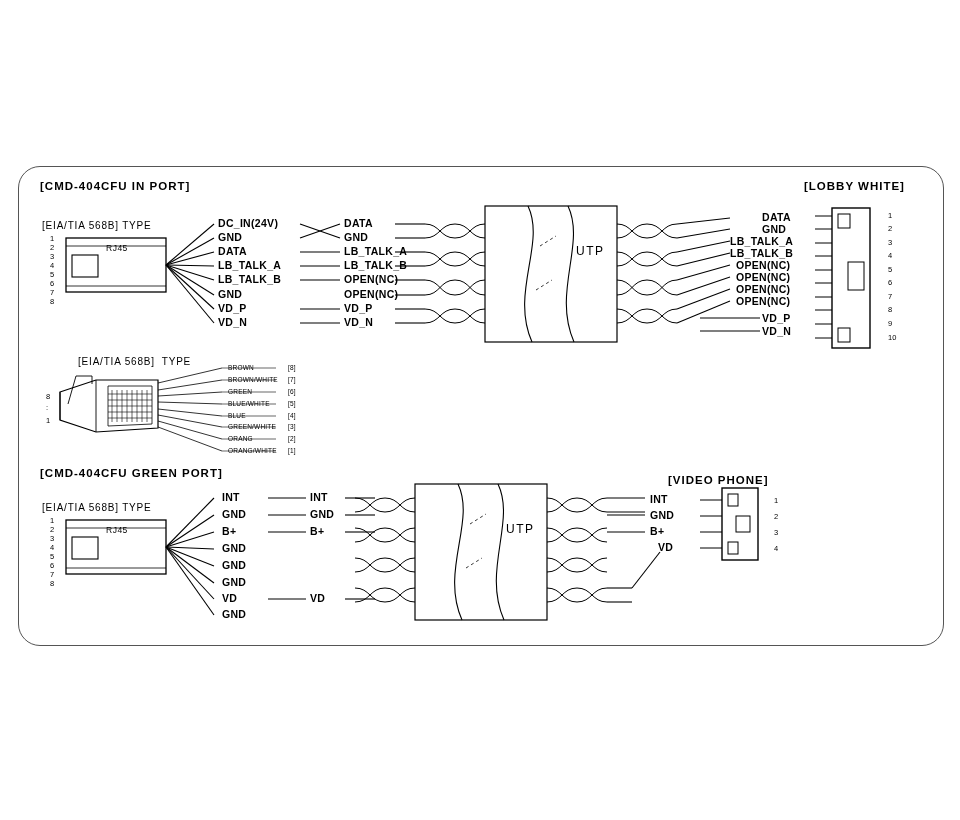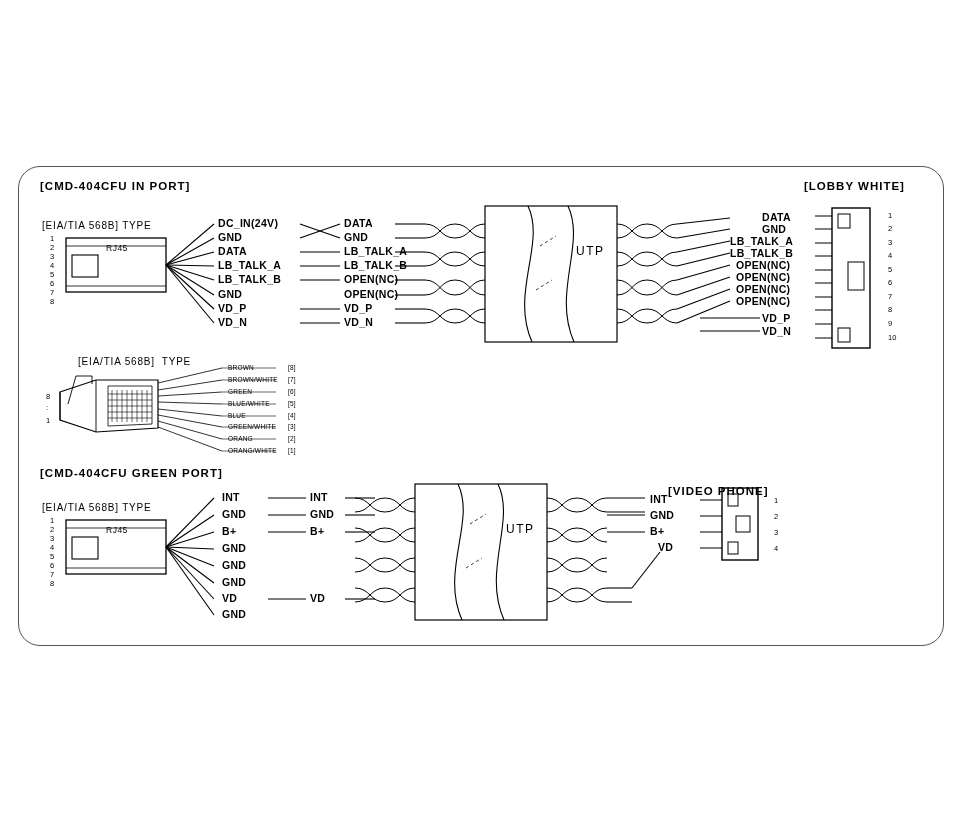--- a/index.html
+++ b/index.html
@@ -237,21 +237,21 @@
         <line x1="700" y1="516" x2="722" y2="516"></line>
         <line x1="700" y1="532" x2="722" y2="532"></line>
         <line x1="700" y1="548" x2="722" y2="548"></line>
       </g>
     </g>
   </svg>
 
   <div class="lbl hdr" style="left:40px;top:180px;">[CMD-404CFU IN PORT]</div>
   <div class="lbl hdr" style="left:804px;top:180px;">[LOBBY WHITE]</div>
   <div class="lbl hdr" style="left:40px;top:467px;">[CMD-404CFU GREEN PORT]</div>
-  <div class="lbl hdr" style="left:668px;top:485px;">[VIDEO PHONE]</div>
+  <div class="lbl hdr" style="left:668px;top:474px;">[VIDEO PHONE]</div>
 
   <div class="lbl type" style="left:42px;top:220px;">[EIA/TIA 568B] TYPE</div>
   <div class="lbl type" style="left:78px;top:356px;">[EIA/TIA 568B]  TYPE</div>
   <div class="lbl type" style="left:42px;top:502px;">[EIA/TIA 568B] TYPE</div>
 
   <div class="lbl rj" style="left:106px;top:243px;">RJ45</div>
   <div class="lbl rj" style="left:106px;top:525px;">RJ45</div>
 
   <div class="lbl utp" style="left:576px;top:244px;">UTP</div>
   <div class="lbl utp" style="left:506px;top:522px;">UTP</div>

